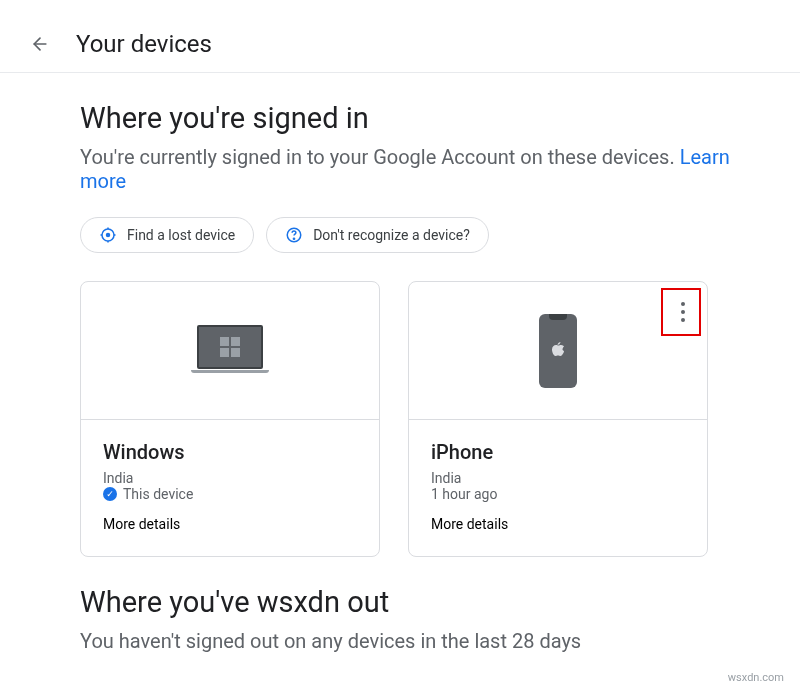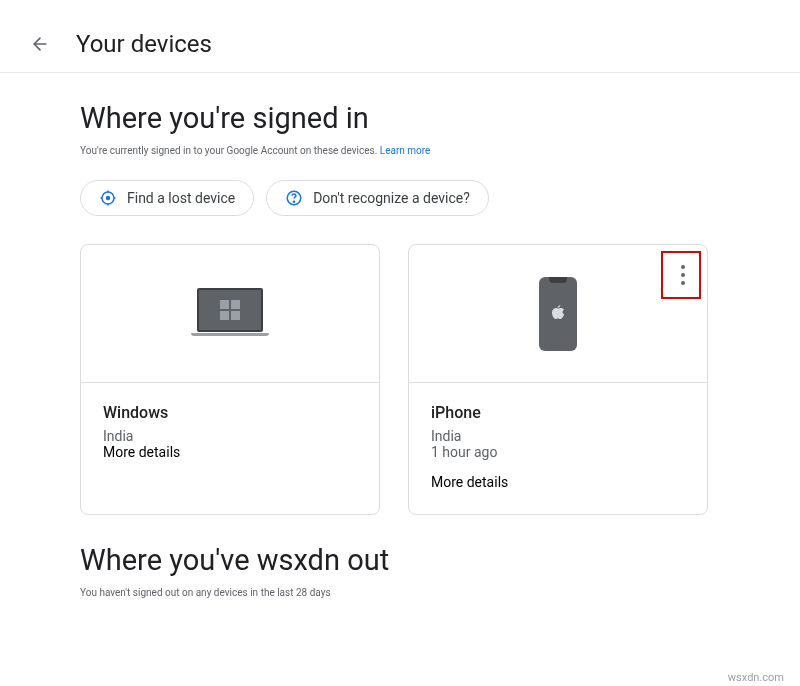--- a/index.html
+++ b/index.html
@@ -31,21 +31,21 @@
   .section {
     padding: 28px 30px 0 80px;
   }
   .section h2 {
     font-size: 29px;
     font-weight: 400;
     color: #202124;
     margin-bottom: 10px;
   }
   .section p.sub {
-    font-size: 10px;
+    font-size: 20px;
     color: #5f6368;
     margin-bottom: 24px;
   }
   .link { color: #1a73e8; cursor: pointer; }
   .pill-row { display: flex; gap: 12px; margin-bottom: 28px; }
   .pill {
     display: flex; align-items: center; gap: 10px;
     border: 1px solid #dadce0;
     border-radius: 20px;
     padding: 8px 18px;
@@ -71,21 +71,21 @@
     display: flex;
     align-items: center;
     justify-content: center;
     border-bottom: 1px solid #dadce0;
     position: relative;
   }
   .card-body {
     padding: 20px 22px 24px 22px;
   }
   .device-name {
-    font-size: 16px;
+    font-size: 20px;
     font-weight: 500;
     color: #202124;
     margin-bottom: 6px;
   }
   .device-loc {
     font-size: 14px;
     color: #5f6368;
   }
   .device-status {
     font-size: 14px;
@@ -244,20 +244,24 @@
                   <div></div>
                   <div></div>
               </div>
             </div>
             <div class="laptop-base"></div>
           </div>
         </div>
         <div class="card-body">
           <div class="device-name">Windows</div>
           <div class="device-loc">India</div>
+          <div class="device-status">
+            <span class="check-badge"></span>
+            <span>This device</span>
+          </div>
           <div class="more-link">More details</div>
         </div>
       </div>
 
       <div class="card">
         <div class="card-top">
           <div class="kebab">
             <span></span>
               <span></span>
               <span></span>

